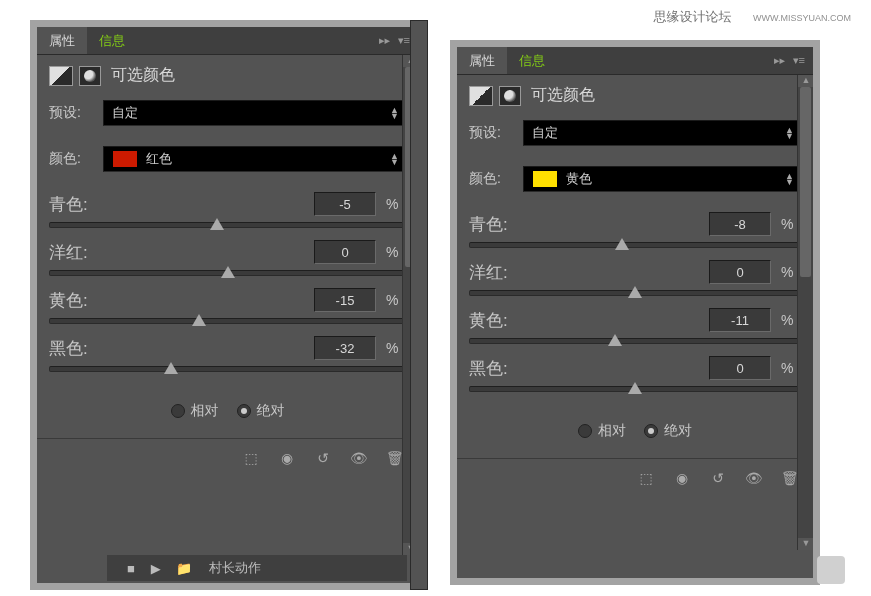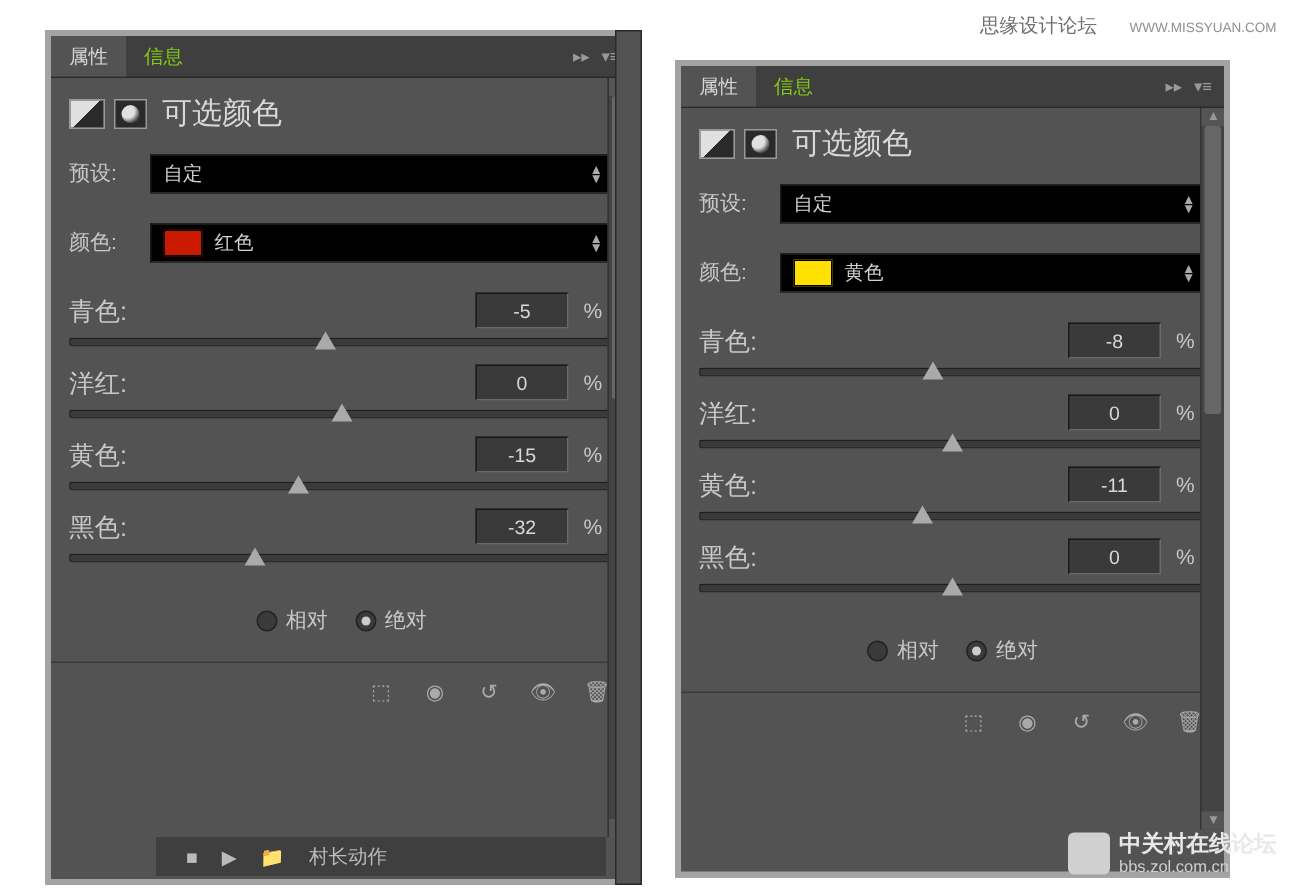--- a/index.html
+++ b/index.html
@@ -43,21 +43,21 @@
 .watermark-bottom .sub {
   font-size: 11px;
   color: #d0d0d0;
   font-weight: normal;
 }
 
 .panel {
   position: absolute;
   width: 370px;
   background: #535353;
-  border: 4px solid #a3a3a3;
+  border: 7px solid #a3a3a3;
   color: #cccccc;
   overflow: hidden;
 }
 .panel.left { left: 30px; top: 20px; height: 570px; width: 395px; }
 .panel.right { left: 450px; top: 40px; height: 545px; width: 370px; }
 
 .tab-row {
   background: #3f3f3f;
   height: 28px;
   display: flex;
@@ -86,21 +86,21 @@
   font-size: 11px;
 }
 .tab-menu .collapse {
   margin-right: 8px;
 }
 
 .panel-title-row {
   display: flex;
   align-items: center;
   padding: 10px 12px 14px 12px;
-  font-size: 20px;
+  font-size: 16px;
   color: #d8d8d8;
 }
 .icon-adjust {
   width: 24px;
   height: 20px;
   background: linear-gradient(135deg, #e0e0e0 50%, #2a2a2a 50%);
   border: 1px solid #999;
   margin-right: 6px;
 }
 .icon-circle-adj {
@@ -534,17 +534,13 @@
 
   <div class="scrollbar">
     <div class="scroll-btn up">▲</div>
     <div class="scroll-thumb"></div>
     <div class="scroll-btn down">▼</div>
   </div>
 </div>
 
 <div class="watermark-bottom">
   <div class="logo"></div>
-  <div>
-    <div>中关村在线论坛</div>
-    <div class="sub">bbs.zol.com.cn</div>
-  </div>
 </div>
 
 </body></html>

